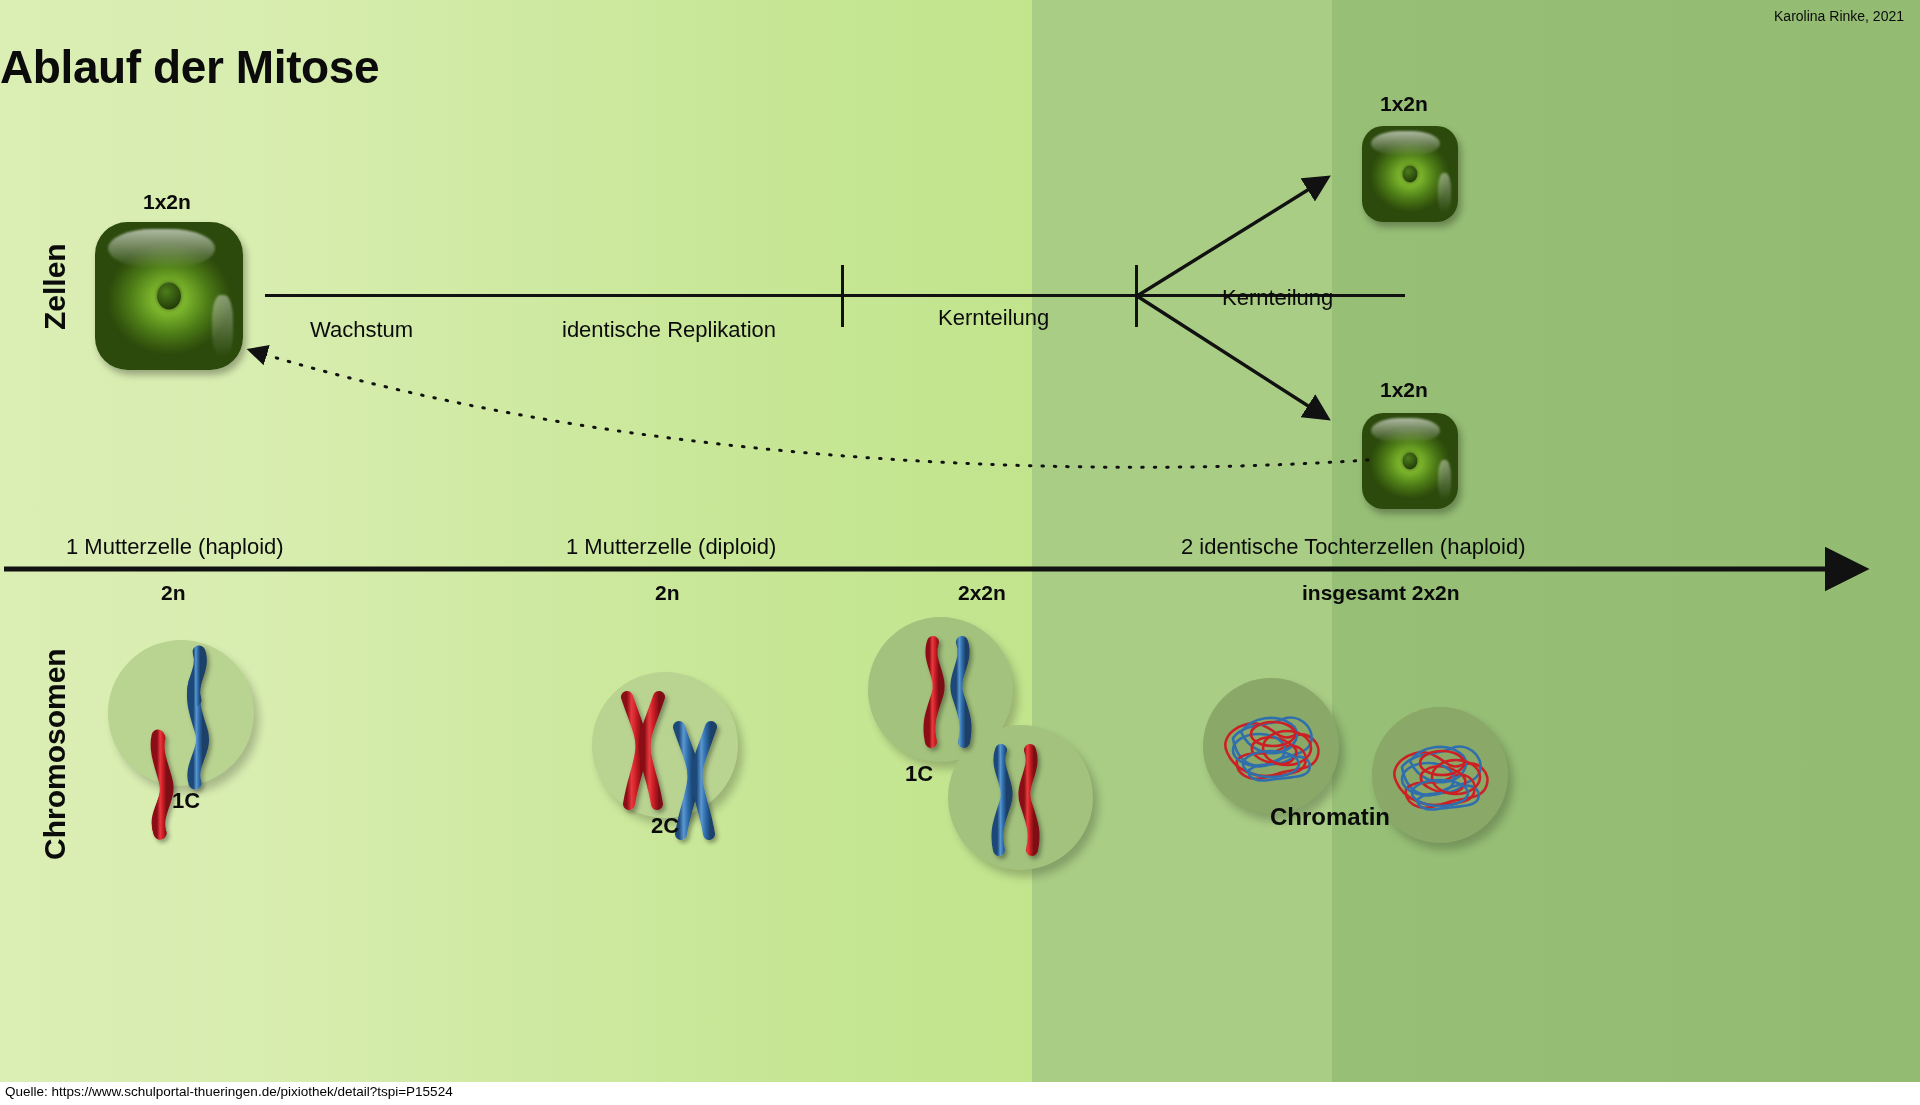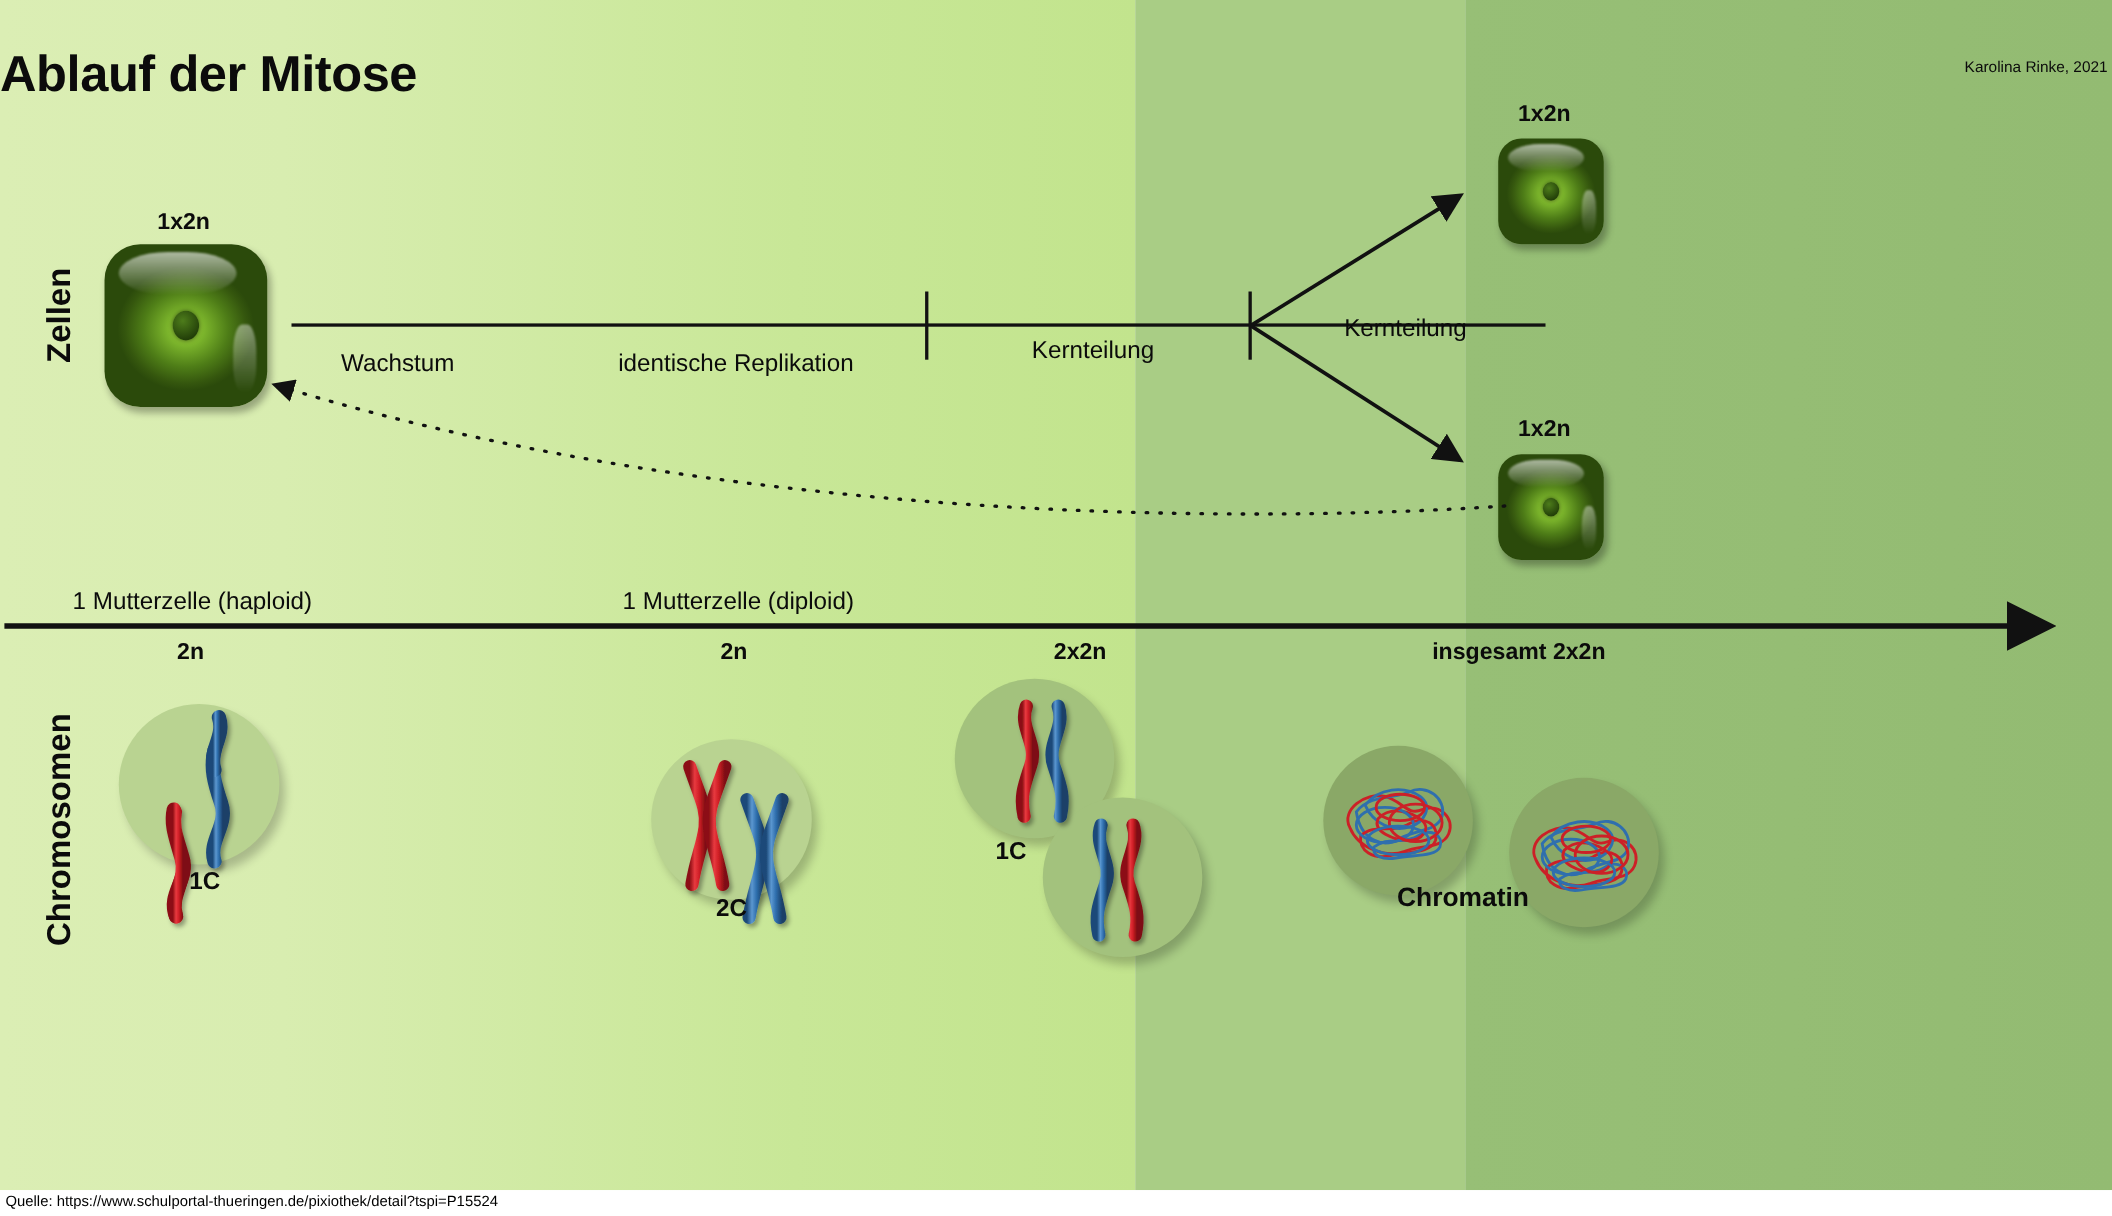--- a/index.html
+++ b/index.html
@@ -22,21 +22,21 @@
     background:linear-gradient(90deg,#97bf76 0%,#93bb72 100%);}
 
   #source-strip{position:absolute;left:0;top:1082px;width:1920px;height:23px;background:#ffffff;}
   #source-text{position:absolute;left:5px;top:1084px;font-size:13.5px;color:#000000;white-space:nowrap;}
 
   
   .t{position:absolute;color:#0b0b0b;white-space:nowrap;}
   .bold{font-weight:bold;}
 
   #title{left:0;top:40px;width:1460px;text-align:left;font-size:46px;font-weight:bold;letter-spacing:-0.4px;}
-  #credit{right:4px;top:8px;font-size:14px;margin-top:44px;}
+  #credit{right:16px;top:8px;font-size:14px;}
 
   .axis-label{
     font-size:30px;font-weight:bold;
     transform:rotate(-90deg);transform-origin:left top;
   }
   #label-zellen{left:38px;top:330px;}
   #label-chromosomen{left:38px;top:860px;}
 
   
   .cell{
@@ -185,20 +185,21 @@
     <line x1="1137" y1="296" x2="1327" y2="178" stroke="#111" stroke-width="3.4" marker-end="url(#ah)"></line>
     <line x1="1137" y1="296" x2="1327" y2="418" stroke="#111" stroke-width="3.4" marker-end="url(#ah)"></line>
 
     <path d="M1368,460 C1100,478 640,470 250,350" fill="none" stroke="#111" stroke-width="3" stroke-linecap="round" stroke-dasharray="1.5 11" marker-end="url(#ahs)"></path>
 
     <line x1="4" y1="569" x2="1862" y2="569" stroke="#111" stroke-width="5" marker-end="url(#ah2)"></line>
   </svg>
 
   <div class="t stage-top" id="st-1">1 Mutterzelle (haploid)</div>
   <div class="t stage-top" id="st-2">1 Mutterzelle (diploid)</div>
+  <div class="t stage-top" id="st-3">2 identische Tochterzellen (haploid)</div>
 
   <div class="t stage-bot" id="sb-1">2n</div>
   <div class="t stage-bot" id="sb-2">2n</div>
   <div class="t stage-bot" id="sb-3">2x2n</div>
   <div class="t stage-bot" id="sb-4">insgesamt 2x2n</div>
 
   <div class="nuccircle nc-light" id="nc-1"></div>
   <div class="nuccircle nc-light" id="nc-2"></div>
   <div class="nuccircle nc-mid" id="nc-3"></div>
   <div class="nuccircle nc-mid" id="nc-4"></div>

